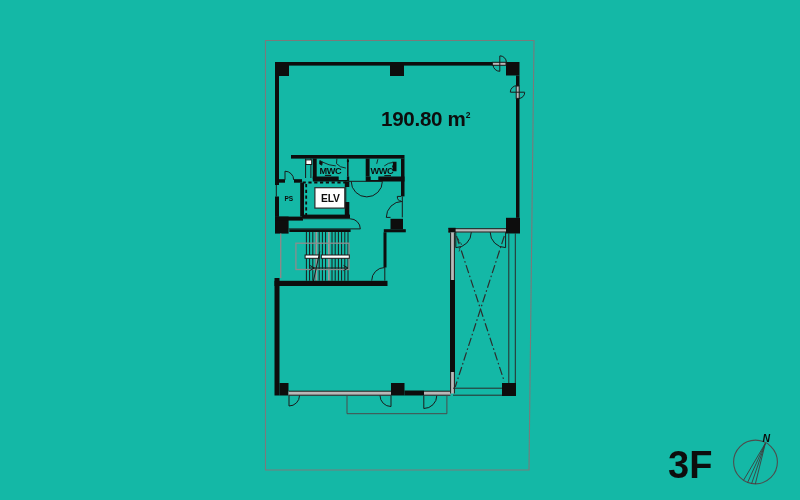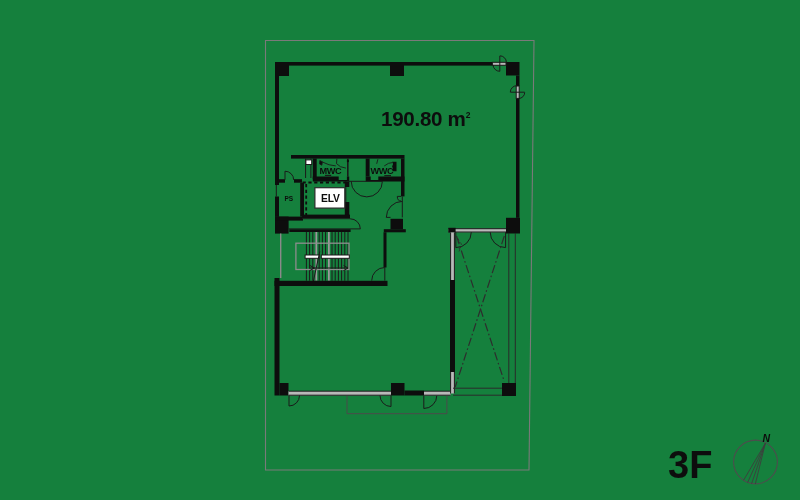--- a/index.html
+++ b/index.html
@@ -1,16 +1,16 @@
 <!DOCTYPE html>
 <html><head>
 <meta charset="utf-8">
 <style>
   html,body{margin:0;padding:0;background:#ffffff;}
-  .page{position:relative;width:800px;height:500px;background:#15803d;font-family:"Liberation Sans", sans-serif;}
+  .page{position:relative;width:800px;height:500px;background:#14b8a6;font-family:"Liberation Sans", sans-serif;}
   svg{position:absolute;left:0;top:0;}
 </style>
 </head>
 <body>
 <div class="page">
 <svg width="800" height="500" viewBox="0 0 800 500" font-family="Liberation Sans, sans-serif">
 
 <path d="M265.5,40.5 H534 L529,470 H265.5 Z" fill="none" stroke="#7a7a7a" stroke-width="1.1"></path>
 
 <rect x="275" y="62" width="217.4" height="3.6" fill="#0d0d0d"></rect>

